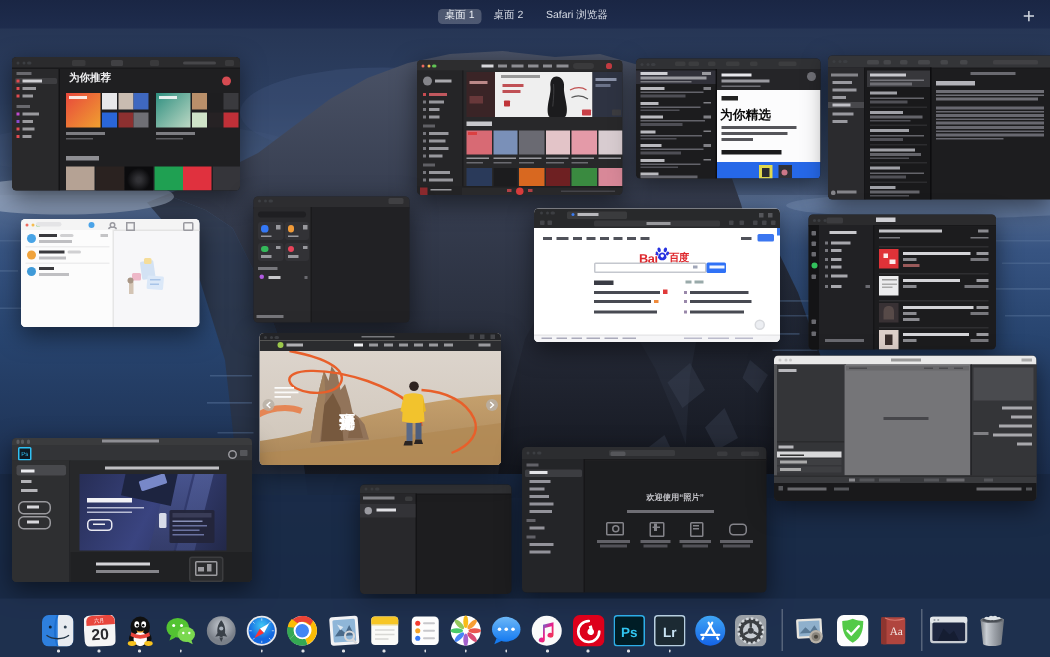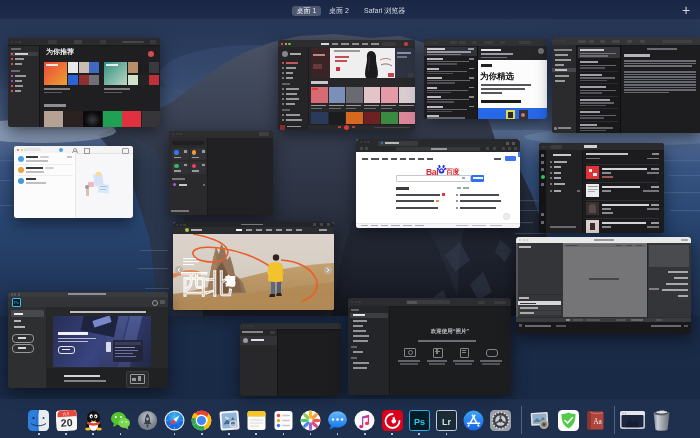--- a/index.html
+++ b/index.html
@@ -705,21 +705,20 @@
    <rect x="10" y="24" width="13" height="1.2" fill="#fff" opacity=".9"></rect>
    <rect x="10" y="27" width="16" height="1.2" fill="#fff" opacity=".9"></rect>
    <rect x="10" y="30" width="11" height="1.2" fill="#fff" opacity=".9"></rect>
 
    <circle cx="6" cy="36" r="4" fill="#b8b0a6" opacity=".85"></circle>
    <path d="M7.2,34 L5,36 L7.2,38" stroke="#fff" stroke-width=".9" fill="none"></path>
    <circle cx="155" cy="36" r="4" fill="#b8b0a6" opacity=".85"></circle>
    <path d="M153.8,34 L156,36 L153.8,38" stroke="#fff" stroke-width=".9" fill="none"></path>
   </svg>
   <div class="ab" style="left:8px;top:30px;width:64px;height:48px;color:#ffffff;">
-   <span style="position:absolute;left:0;top:2px;font-size:27px;letter-spacing:-3px;color:rgba(255,255,255,.35);-webkit-text-stroke:.9px #ffffff;">西北</span>
    <span style="position:absolute;left:45px;top:4px;width:11px;height:44px;font-size:10px;line-height:13px;writing-mode:vertical-rl;color:rgba(255,255,255,.4);-webkit-text-stroke:.7px #ffffff;">环游记</span>
   </div>
  </div>
 </div>
 
 <div class="w" style="left:8px;top:292px;width:160px;height:96px;background:#2e2f31;">
  <div class="ab" style="left:0;top:0;width:160px;height:4.5px;background:#3a3b3d;"></div>
  <div class="tl" style="left:2.5px;top:1.4px;">
         <i style="background:#5a5b5e" class="t1"></i>
         <i style="background:#5a5b5e" class="t2"></i>

